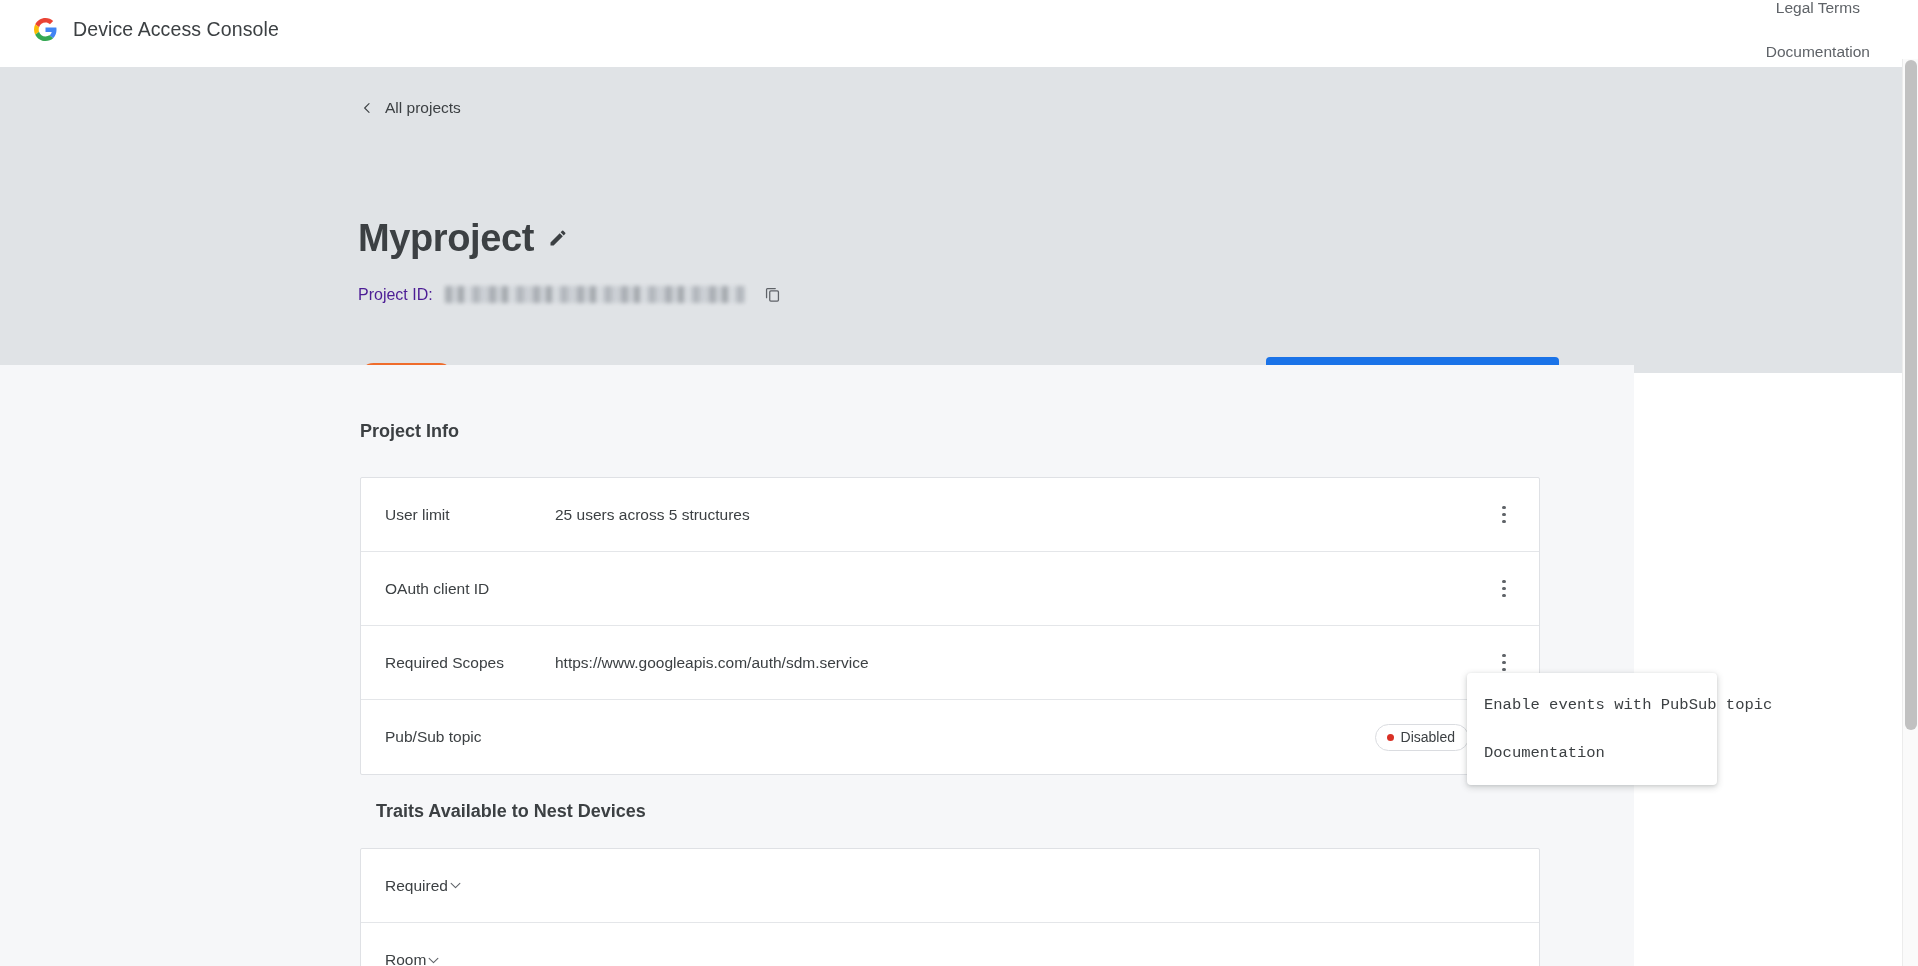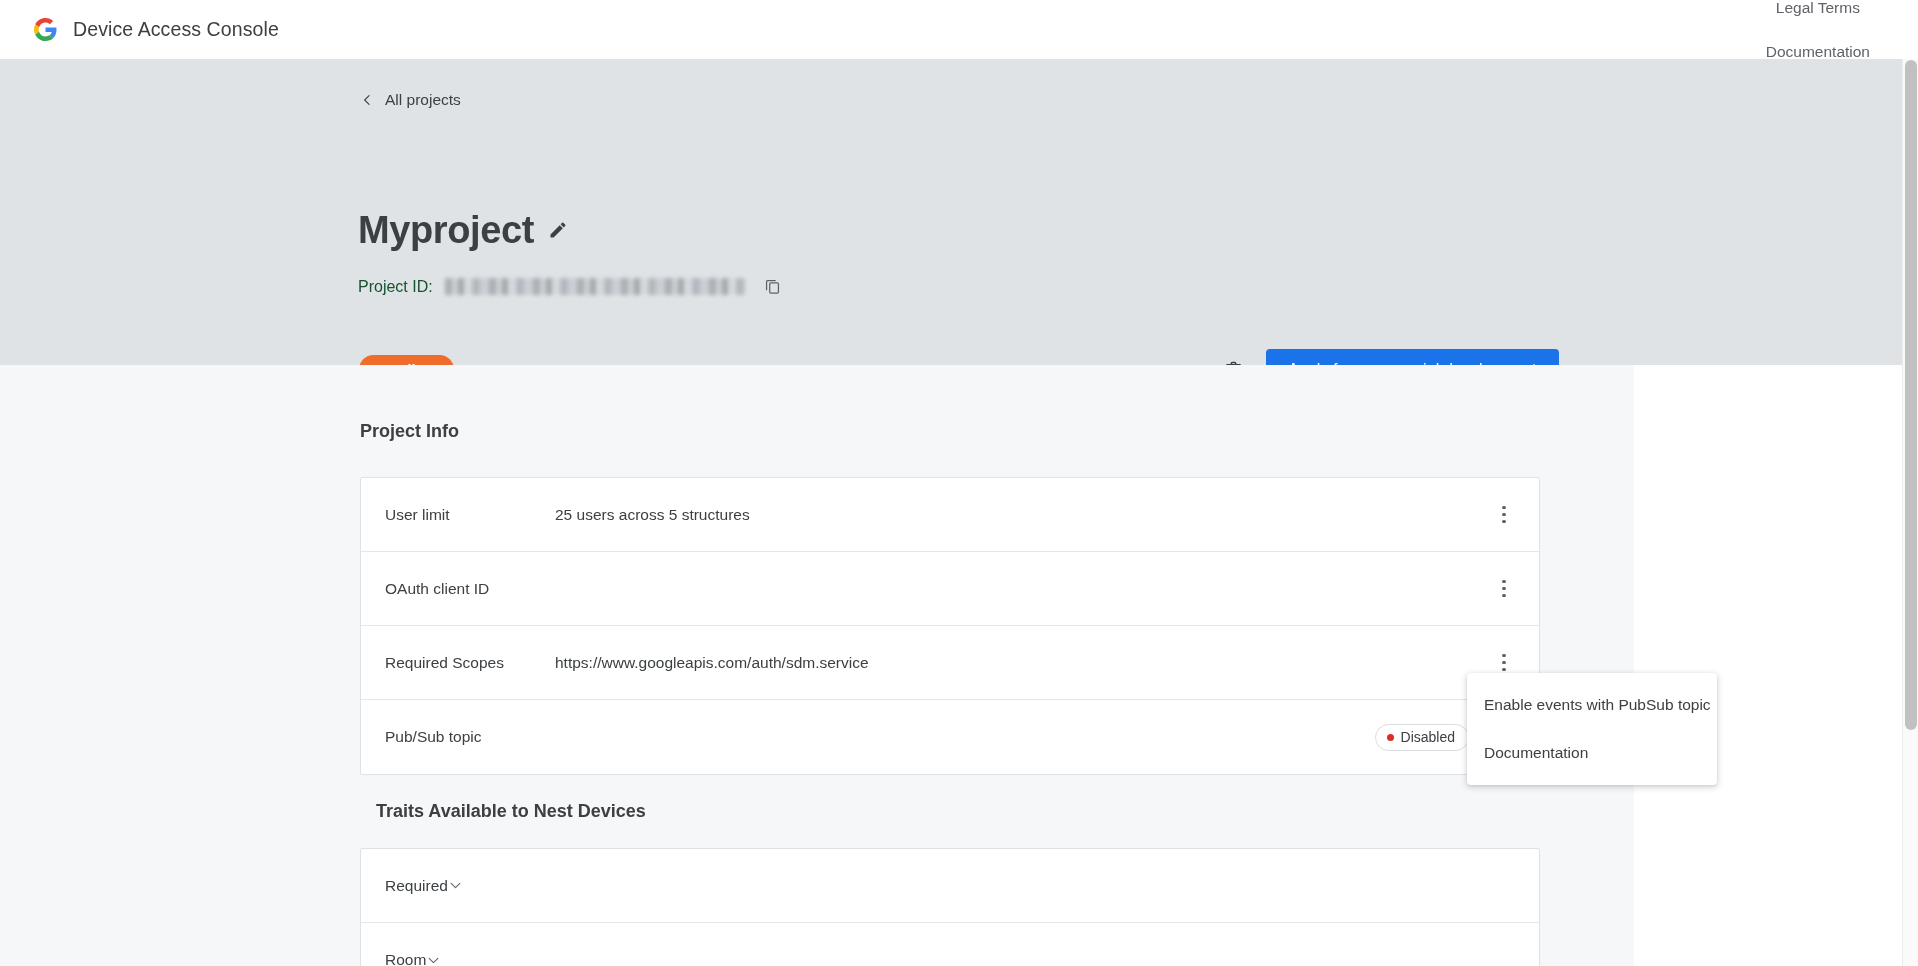--- a/index.html
+++ b/index.html
@@ -62,21 +62,21 @@
     font-size: 15.5px;
     color: #5f6368;
     text-decoration: none;
     white-space: nowrap;
     cursor: pointer;
   }
 
   
   .hero {
     position: absolute;
-    top: 59px; left: 0;
+    top: 67px; left: 0;
     width: 1918px;
     height: 306px;
     background: #e0e3e6;
   }
   .hero-inner {
     position: relative;
     width: 100%;
     height: 100%;
   }
 
@@ -120,21 +120,21 @@
   .project-id-row {
     position: absolute;
     left: 358px;
     top: 218px;
     display: flex;
     align-items: center;
     gap: 12px;
   }
   .project-id-label {
     font-size: 16px;
-    color: #14532d;
+    color: #4c1d95;
     white-space: nowrap;
   }
   .project-id-value {
     width: 300px;
     height: 17px;
     border-radius: 1px;
     background:
       repeating-linear-gradient(90deg,
         rgba(120,126,134,0.55) 0px, rgba(120,126,134,0.55) 7px,
         rgba(180,186,193,0.45) 7px, rgba(180,186,193,0.45) 13px,
@@ -322,20 +322,21 @@
   .popup-menu {
     position: absolute;
     left: 1467px;
     top: 673px;
     width: 250px;
     background: #ffffff;
     border-radius: 4px;
     box-shadow: 0 2px 6px 1px rgba(60,64,67,0.18), 0 1px 3px rgba(60,64,67,0.12);
     padding: 8px 0;
     z-index: 40;
+    font-family: Liberation Mono, monospace;
   }
   .popup-item {
     height: 48px;
     display: flex;
     align-items: center;
     padding: 0 17px;
     font-size: 15.5px;
     color: #3c4043;
     white-space: nowrap;
     cursor: pointer;

